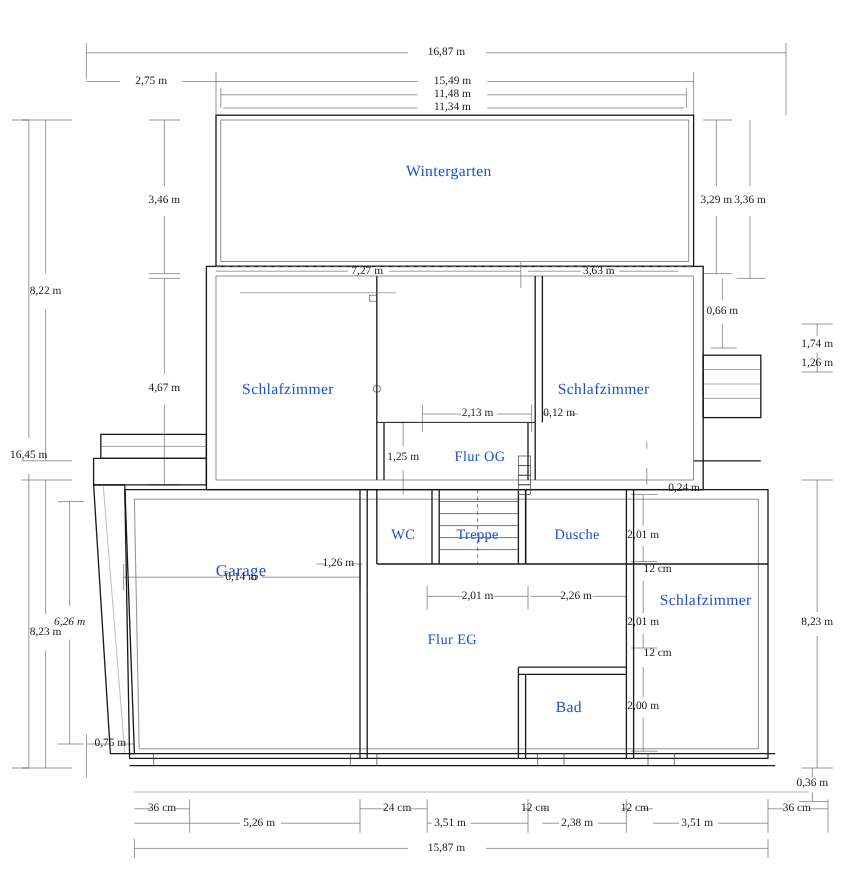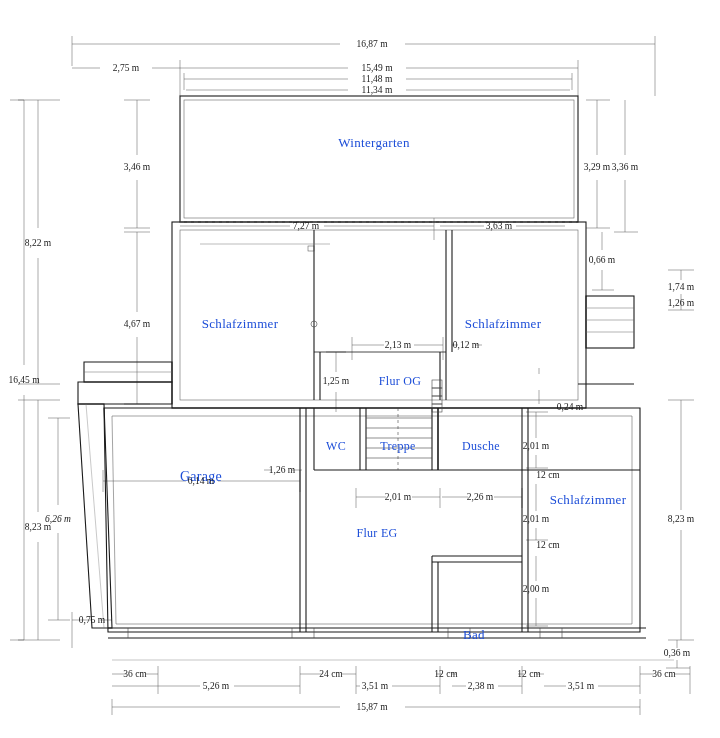--- a/index.html
+++ b/index.html
@@ -313,21 +313,21 @@
   <div class="room-label" style="left:374px; top:143px;">Wintergarten</div>
   <div class="room-label" style="left:240px; top:324px;">Schlafzimmer</div>
   <div class="room-label" style="left:503px; top:324px;">Schlafzimmer</div>
   <div class="room-label" style="left:400px; top:381px; font-size:12px;">Flur OG</div>
   <div class="room-label" style="left:336px; top:446px; font-size:12px;">WC</div>
   <div class="room-label" style="left:398px; top:446px; font-size:12px;">Treppe</div>
   <div class="room-label" style="left:481px; top:446px; font-size:12px;">Dusche</div>
   <div class="room-label" style="left:201px; top:477px; font-size:14px;">Garage</div>
   <div class="room-label" style="left:377px; top:533px; font-size:12px;">Flur EG</div>
   <div class="room-label" style="left:588px; top:500px;">Schlafzimmer</div>
-  <div class="room-label" style="left:474px; top:589px; font-size:13px;margin-top:46px;">Bad</div>
+  <div class="room-label" style="left:474px; top:589px; font-size:13px;">Bad</div>
 
   <div class="dim-label" style="left:372px; top:44px;">16,87 m</div>
   <div class="dim-label" style="left:126px; top:68px;">2,75 m</div>
   <div class="dim-label" style="left:377px; top:68px;">15,49 m</div>
   <div class="dim-label" style="left:377px; top:79px;">11,48 m</div>
   <div class="dim-label" style="left:377px; top:90px;">11,34 m</div>
 
   <div class="dim-label" style="left:38px; top:243px;">8,22 m</div>
   <div class="dim-label" style="left:24px; top:380px;">16,45 m</div>
   <div class="dim-label" style="left:137px; top:167px;">3,46 m</div>

